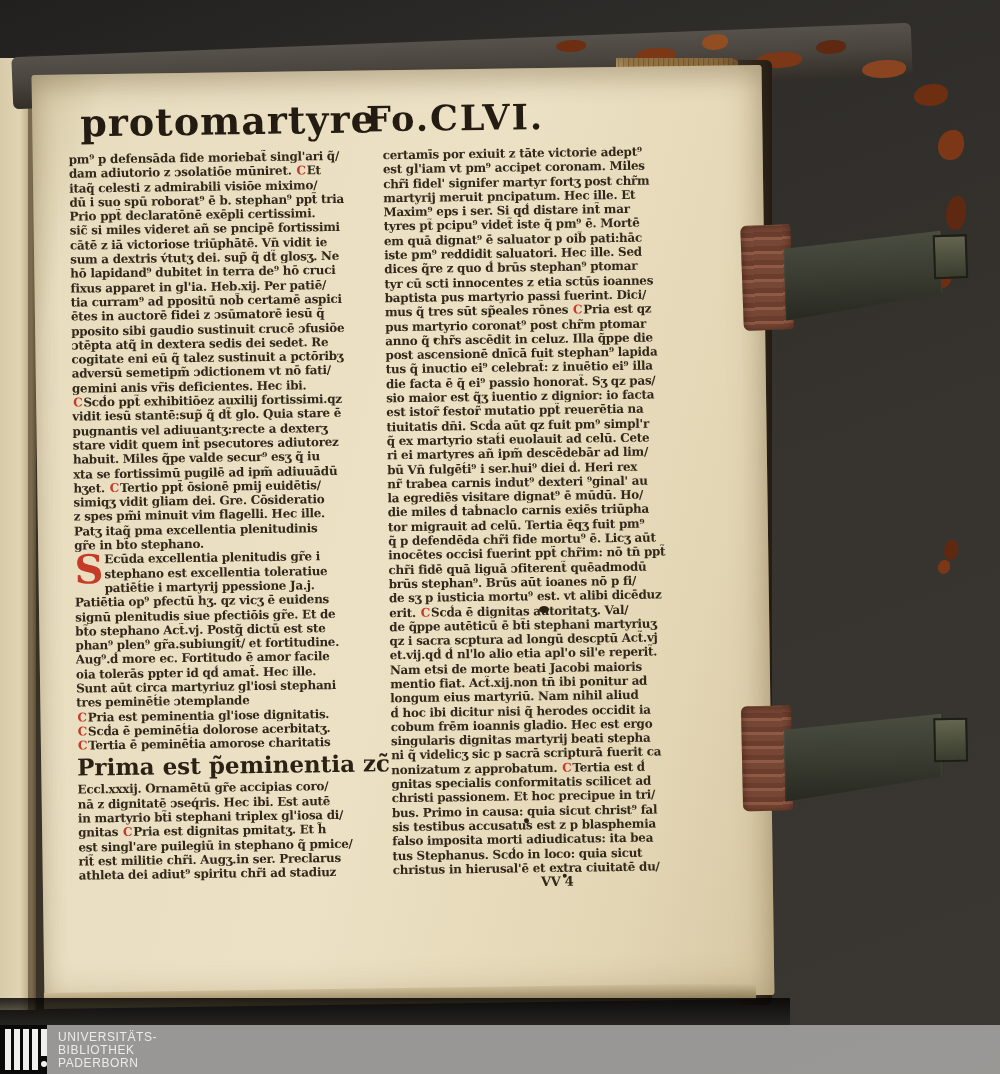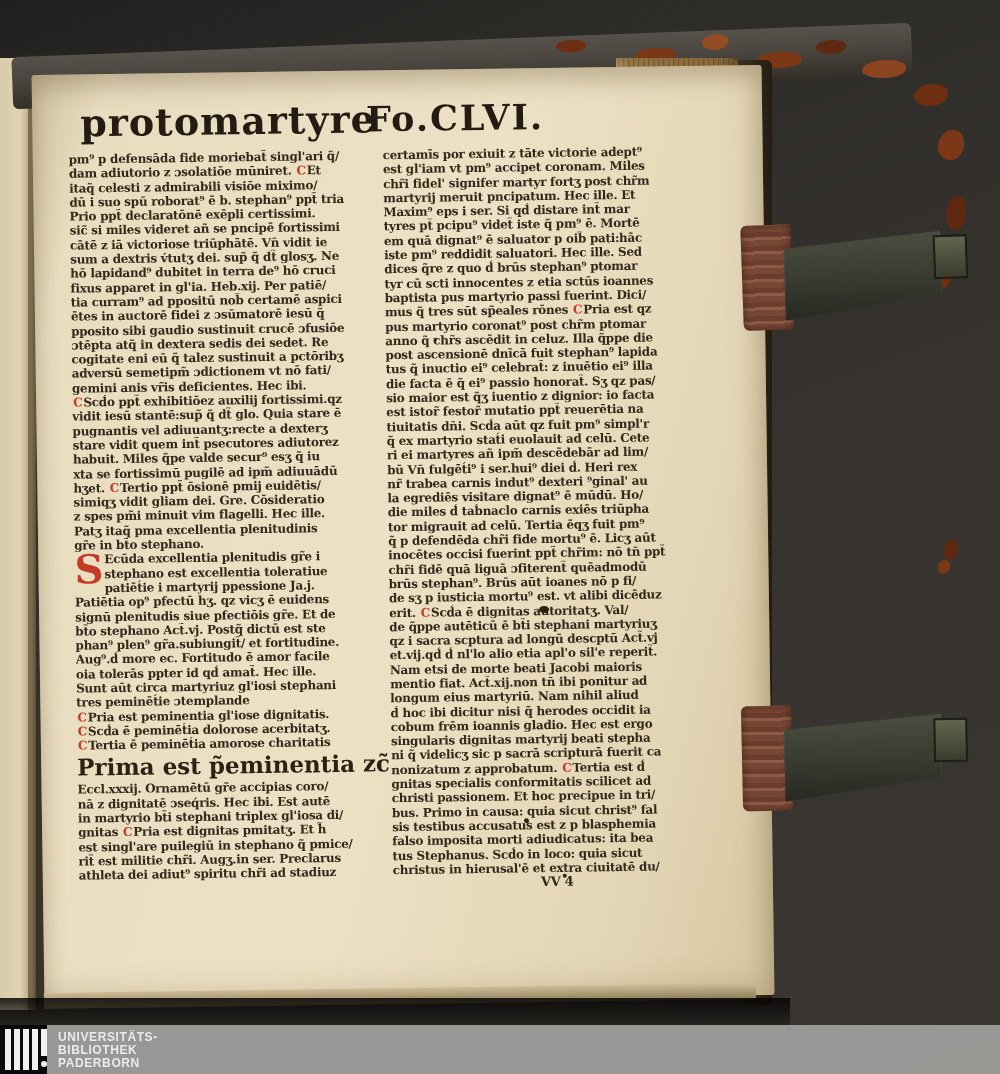--- a/index.html
+++ b/index.html
@@ -69,21 +69,21 @@
   .clasp .catch{position:absolute;left:192px;top:26px;width:30px;height:40px;
       background:linear-gradient(180deg,#63654f,#3a3c2e);border:2px solid #1d1e16;}
   
   .band{position:absolute;left:0;top:1025px;width:1000px;height:49px;
         background:rgba(158,157,155,0.95);}
   .logo{position:absolute;left:0;top:0;width:47px;height:49px;background:#0a0a0a;}
   .bar{position:absolute;top:4px;width:6px;height:41px;background:#f0f0ee;}
   .bar.excl{height:27px;}
   .dot{position:absolute;width:6px;height:6px;border-radius:50%;background:#f0f0ee;}
   .wm-text{position:absolute;left:58px;top:6px;font-family:"Liberation Sans",sans-serif;
-      font-size:12px;font-weight:bold;color:#ebebe9;line-height:13px;letter-spacing:0.6px;}
+      font-size:12px;font-weight:normal;color:#ebebe9;line-height:13px;letter-spacing:0.6px;}
 </style>
 </head>
 <body>
 
 <div class="stage">
 
   <div class="facing-page">
     <div class="fragments" id="fragments">
         <div>te</div>
         <div>g̃</div>

